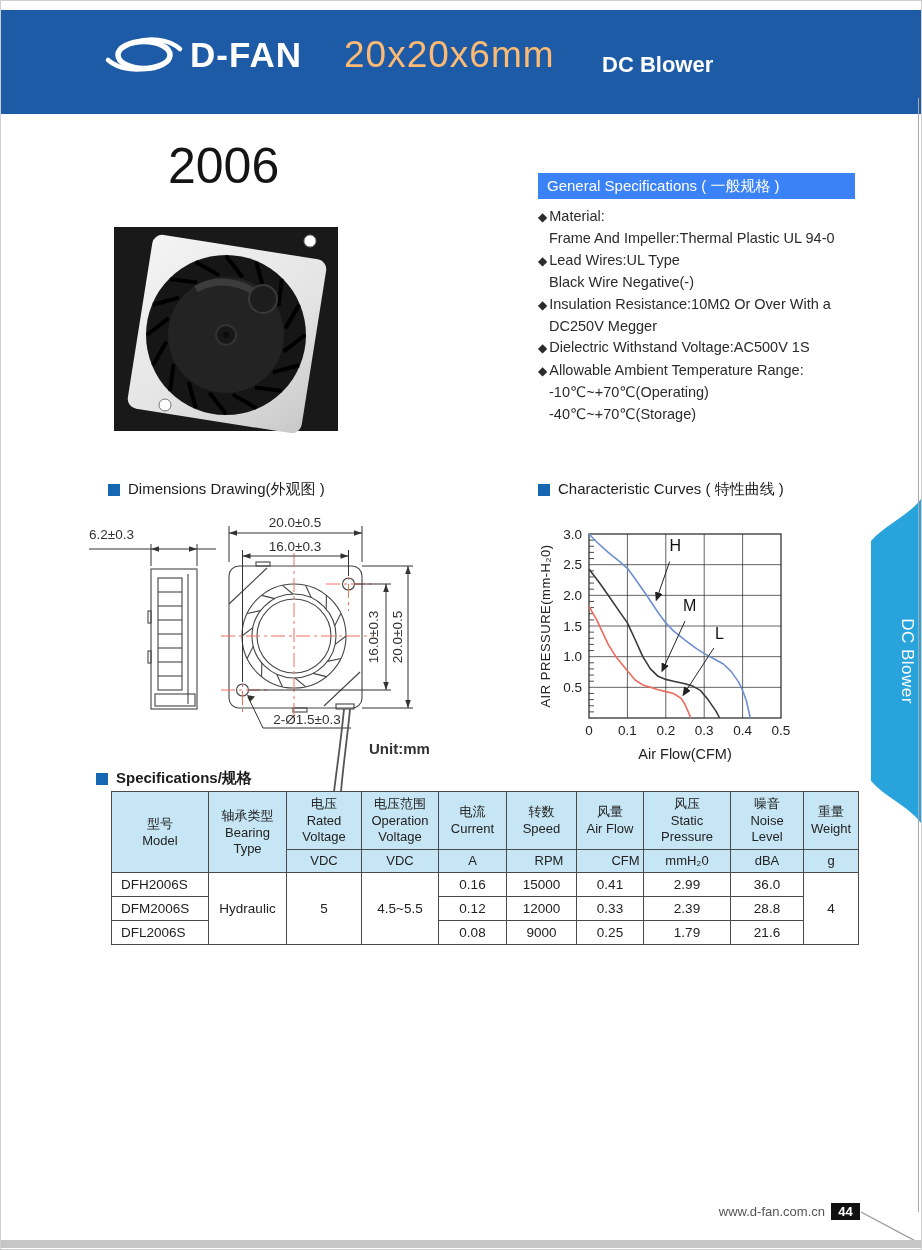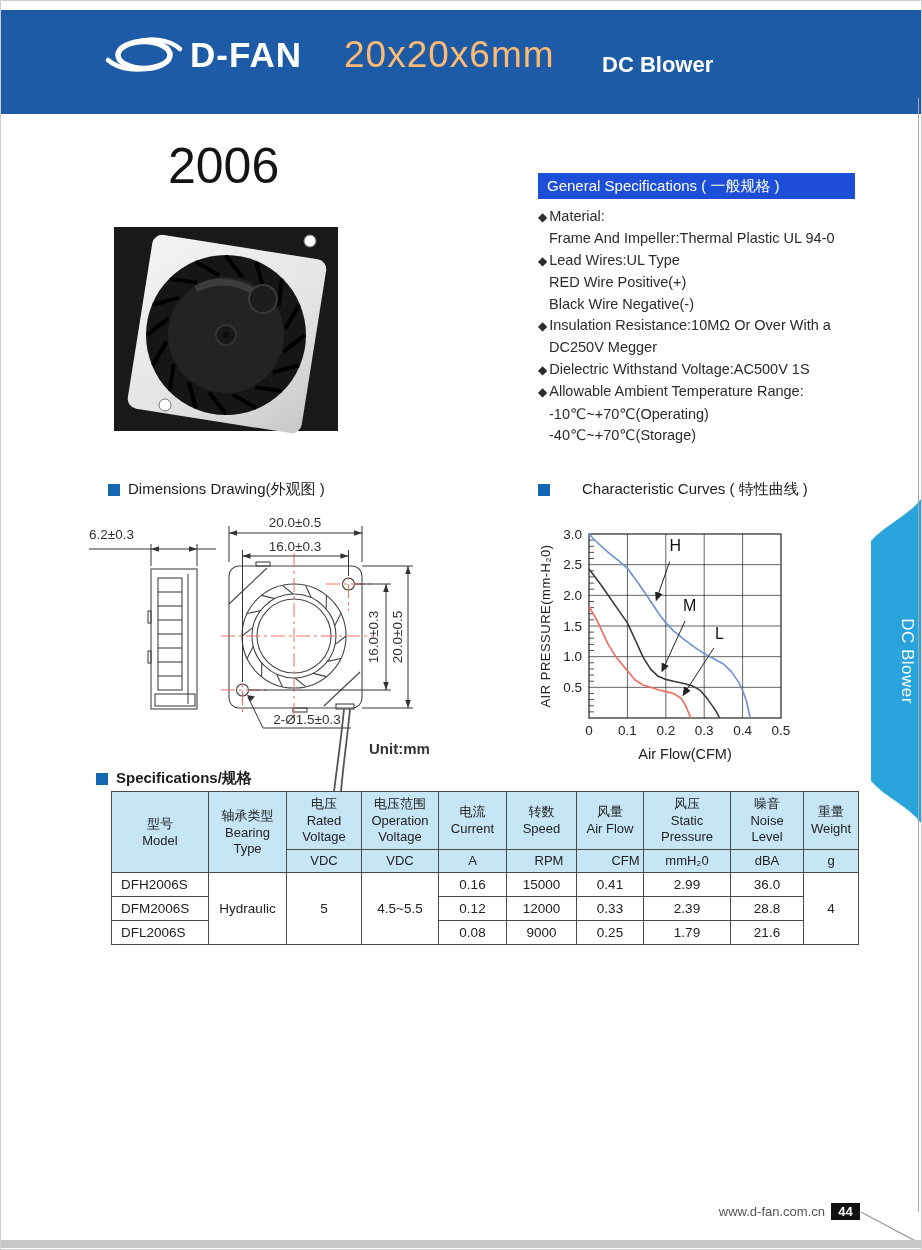--- a/index.html
+++ b/index.html
@@ -8,21 +8,21 @@
         border:1px solid #cfcfcf;box-sizing:border-box;}
   
   .band{position:absolute;left:0;top:9px;width:922px;height:104px;background:#1d5ba6;}
   .logo{position:absolute;left:103px;top:23px;display:flex;align-items:center;}
   .logo-text{color:#fff;font-size:35px;font-weight:800;letter-spacing:1px;margin-left:6px;}
   .hdr-size{position:absolute;left:343px;top:24px;color:#fdba74;font-size:37px;font-weight:500;letter-spacing:1px;}
   .hdr-cat{position:absolute;left:601px;top:42px;color:#fff;font-size:22px;font-weight:700;}
   
   .model-title{position:absolute;left:167px;top:136px;font-size:50px;font-weight:400;color:#141414;}
   
-  .gs-band{position:absolute;left:537px;top:172px;width:317px;height:26px;background:#1d4ed8;
+  .gs-band{position:absolute;left:537px;top:172px;width:317px;height:26px;background:#3b82f6;
            color:#fff;font-size:15px;font-weight:500;line-height:26px;padding-left:9px;box-sizing:border-box;}
   .gs-list{position:absolute;left:537px;top:205px;width:340px;}
   .gs-line{font-size:14.5px;line-height:21.4px;color:#2b2b2b;white-space:nowrap;}
   .gs-line.cont{padding-left:11px;}
   .gs-line .dia{font-size:12px;margin-right:2px;}
   
   .sec-head{position:absolute;display:flex;align-items:center;font-size:15px;font-weight:500;color:#1c1c1c;}
   .sq{width:12px;height:12px;background:#1467b0;margin-right:8px;flex:0 0 auto;}
   
   .spec-table{position:absolute;left:110px;top:790px;border-collapse:collapse;table-layout:fixed;}
@@ -99,35 +99,34 @@
     <circle cx="120" cy="124" r="3" fill="#0c0c0c"></circle>
     <circle cx="204" cy="30" r="6" fill="#ffffff" stroke="#777" stroke-width="1"></circle>
     <circle cx="59" cy="194" r="6" fill="#ffffff" stroke="#777" stroke-width="1"></circle>
   </svg>
 
   <div class="gs-band">General Specifications ( 一般规格 )</div>
   <div class="gs-list" id="gs-list">
       <div class="gs-line"><span class="dia">◆</span>Material:</div>
       <div class="gs-line cont">Frame And Impeller:Thermal Plastic UL 94-0</div>
       <div class="gs-line"><span class="dia">◆</span>Lead Wires:UL Type</div>
-      <div class="gs-line cont">RED Wire Positive(+)</div>
       <div class="gs-line cont">Black Wire Negative(-)</div>
       <div class="gs-line"><span class="dia">◆</span>Insulation Resistance:10MΩ Or Over With a</div>
       <div class="gs-line cont">DC250V Megger</div>
       <div class="gs-line"><span class="dia">◆</span>Dielectric Withstand Voltage:AC500V 1S</div>
       <div class="gs-line"><span class="dia">◆</span>Allowable Ambient Temperature Range:</div>
       <div class="gs-line cont">-10℃~+70℃(Operating)</div>
       <div class="gs-line cont">-40℃~+70℃(Storage)</div>
     </div>
 
   <div class="sec-head" style="left:107px;top:479px;">
     <span class="sq"></span>
     <span>Dimensions Drawing(外观图 )</span>
   </div>
-  <div class="sec-head" style="left:537px;top:479px;gap:24px;">
+  <div class="sec-head" style="left:537px;top:479px;">
     <span class="sq"></span>
     <span>Characteristic Curves ( 特性曲线 )</span>
   </div>
   <div class="sec-head" style="left:95px;top:768px;font-weight:600;">
     <span class="sq"></span>
     <span>Specifications/规格</span>
   </div>
 
   <svg width="400" height="290" viewBox="0 0 400 290" style="left:80px;top:505px;">
     <g stroke="#444" fill="none" stroke-width="1.1">

